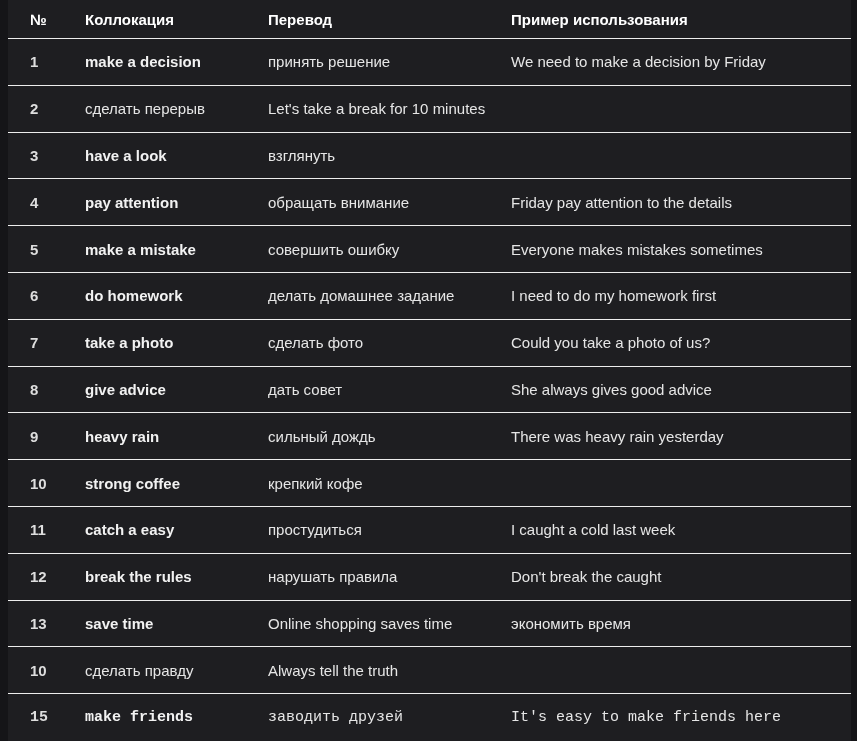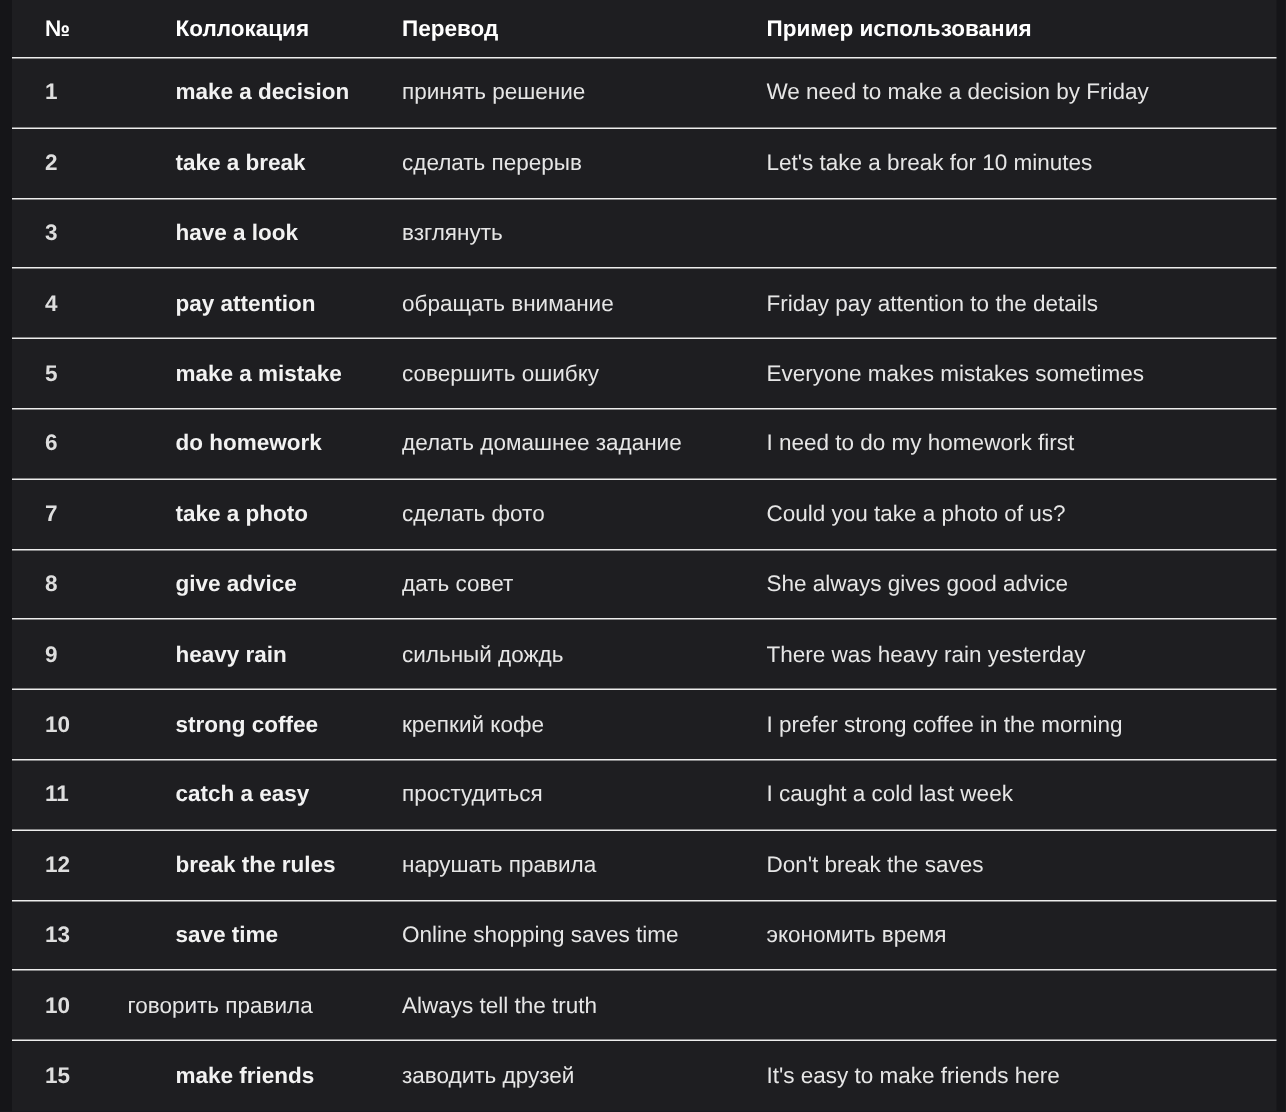--- a/index.html
+++ b/index.html
@@ -38,38 +38,38 @@
     border-bottom: 1px solid var(--divider);
   }
   .row.header-row {
     height: 39px;
   }
   .row.body-row {
     height: 46.8px;
   }
   .row.body-row:last-child {
     border-bottom: none;
+    font-family: Liberation Mono, monospace;
   }
   .cell {
     display: flex;
     align-items: center;
     font-size: 15px;
     color: var(--body-text);
     white-space: nowrap;
     overflow: hidden;
   }
   .cell.num {
     padding-left: 22px;
     font-weight: 600;
     color: var(--num-text);
   }
   .cell.collocation {
     font-weight: 700;
     color: var(--colloc-text);
-    margin-left: 32px;
   }
   .header-row .cell {
     font-weight: 700;
     color: var(--header-text);
   }
 </style>
 </head>
 <body>
 
 <div class="table">
@@ -81,21 +81,20 @@
   </div>
   <div id="table-rows">
       <div class="row body-row">
         <div class="cell num">1</div>
         <div class="cell collocation">make a decision</div>
         <div class="cell translation">принять решение</div>
         <div class="cell example">We need to make a decision by Friday</div>
       </div>
       <div class="row body-row">
         <div class="cell num">2</div>
-        <div class="cell collocation">take a break</div>
         <div class="cell translation">сделать перерыв</div>
         <div class="cell example">Let's take a break for 10 minutes</div>
       </div>
       <div class="row body-row">
         <div class="cell num">3</div>
         <div class="cell collocation">have a look</div>
         <div class="cell translation">взглянуть</div>
       </div>
       <div class="row body-row">
         <div class="cell num">4</div>
@@ -130,43 +129,42 @@
       <div class="row body-row">
         <div class="cell num">9</div>
         <div class="cell collocation">heavy rain</div>
         <div class="cell translation">сильный дождь</div>
         <div class="cell example">There was heavy rain yesterday</div>
       </div>
       <div class="row body-row">
         <div class="cell num">10</div>
         <div class="cell collocation">strong coffee</div>
         <div class="cell translation">крепкий кофе</div>
-        <div class="cell example">I prefer strong coffee in the morning</div>
       </div>
       <div class="row body-row">
         <div class="cell num">11</div>
         <div class="cell collocation">catch a easy</div>
         <div class="cell translation">простудиться</div>
         <div class="cell example">I caught a cold last week</div>
       </div>
       <div class="row body-row">
         <div class="cell num">12</div>
         <div class="cell collocation">break the rules</div>
         <div class="cell translation">нарушать правила</div>
-        <div class="cell example">Don't break the saves</div>
+        <div class="cell example">Don't break the caught</div>
       </div>
       <div class="row body-row">
         <div class="cell num">13</div>
         <div class="cell collocation">save time</div>
         <div class="cell example">Online shopping saves time</div>
         <div class="cell translation">экономить время</div>
       </div>
       <div class="row body-row">
         <div class="cell num">10</div>
-        <div class="cell translation">говорить правила</div>
+        <div class="cell translation">сделать правду</div>
         <div class="cell example">Always tell the truth</div>
       </div>
       <div class="row body-row">
         <div class="cell num">15</div>
         <div class="cell collocation">make friends</div>
         <div class="cell translation">заводить друзей</div>
         <div class="cell example">It's easy to make friends here</div>
       </div>
     </div>
 </div>

